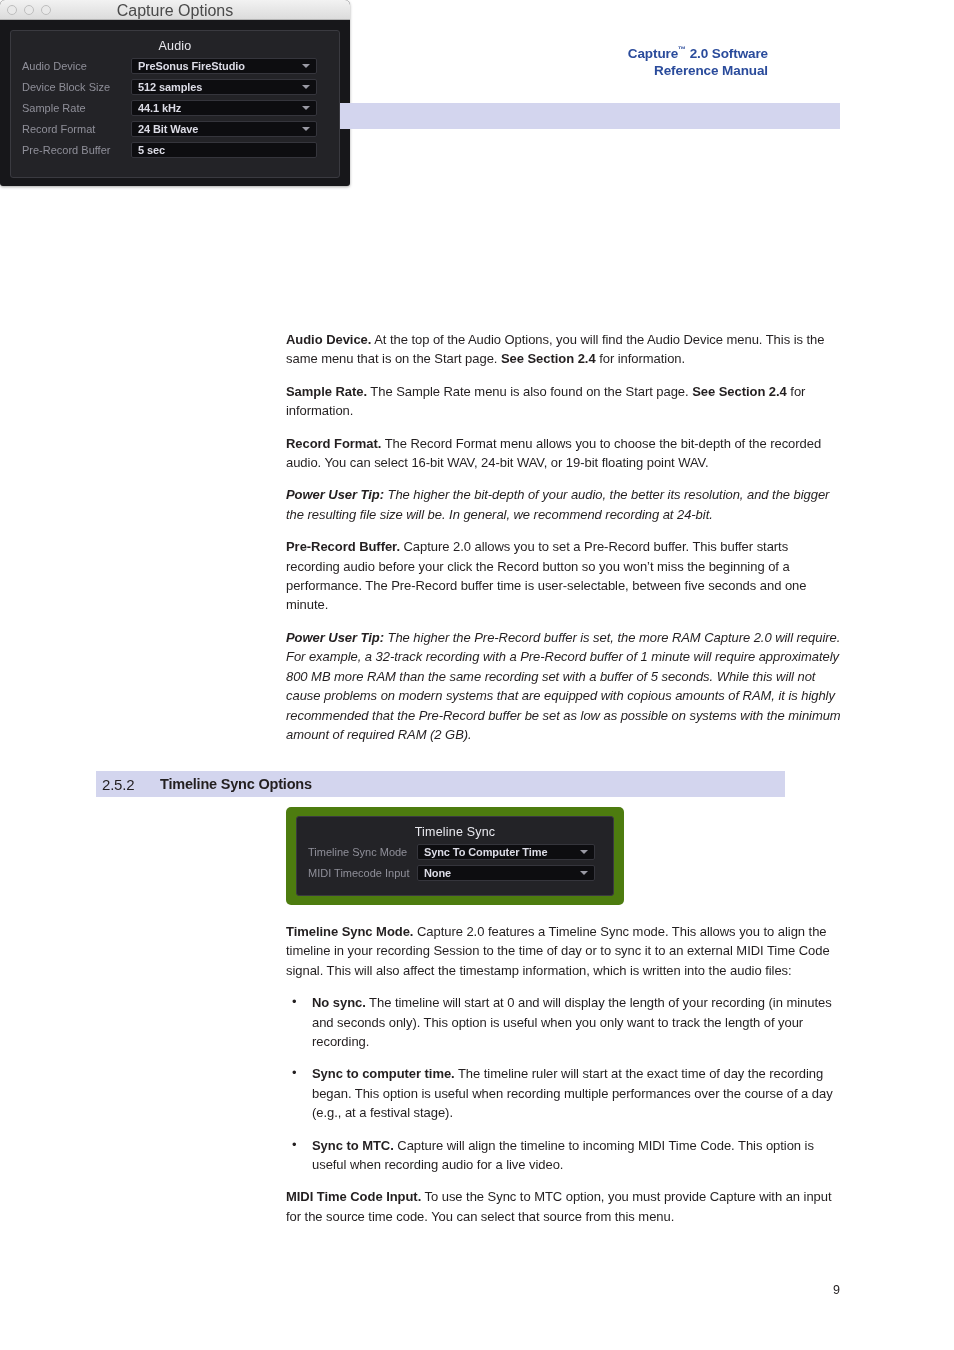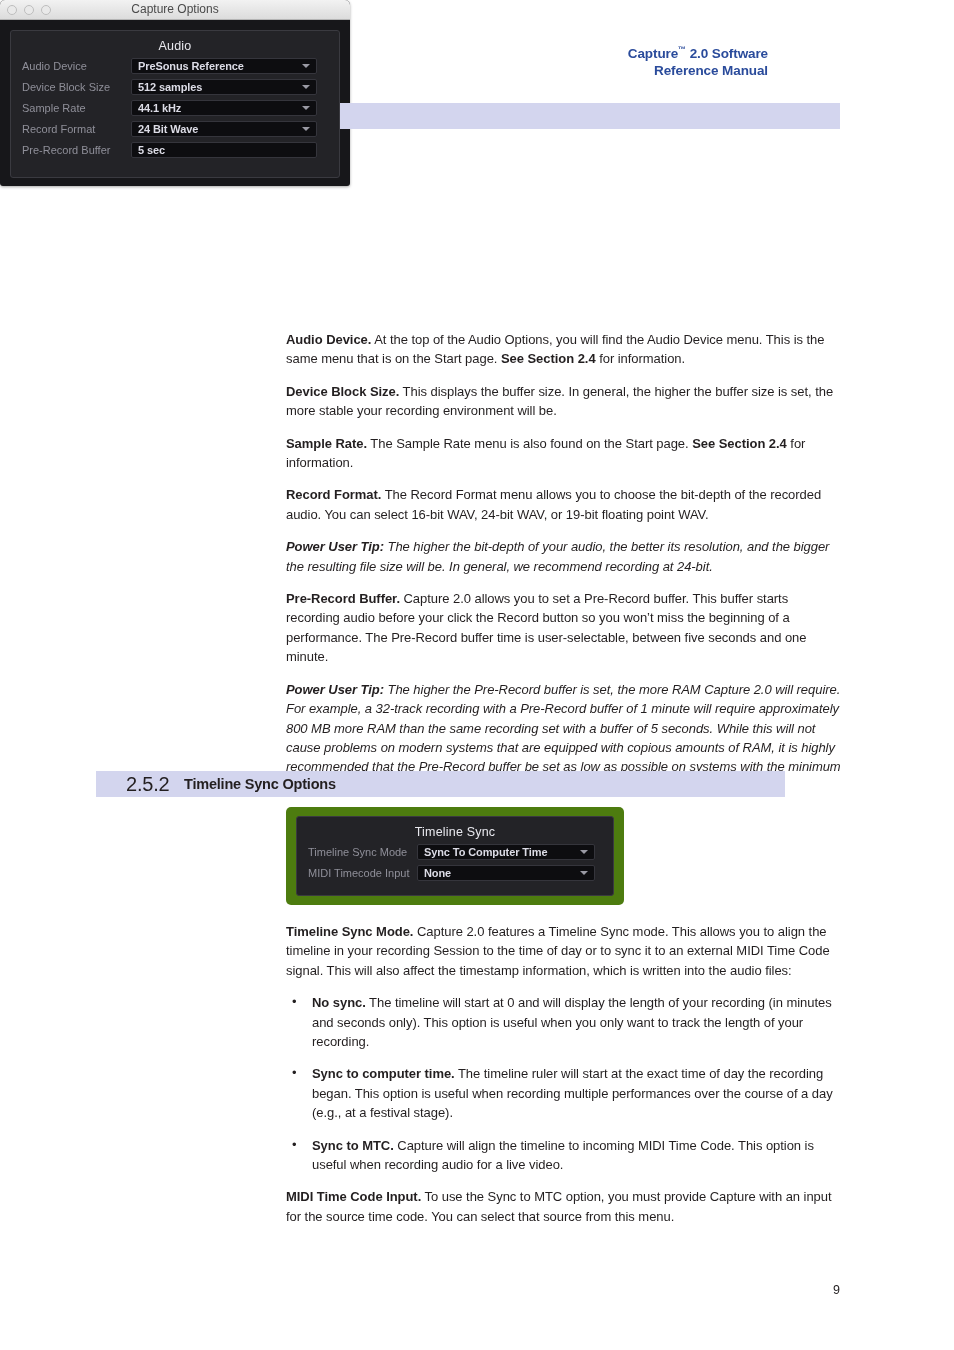--- a/index.html
+++ b/index.html
@@ -52,23 +52,23 @@
   
   .section-bar {
     position: absolute;
     left: 96px;
     height: 26px;
     background: #d3d5ee;
     display: flex;
     align-items: center;
   }
   .section-bar .sec-num {
-    font-size: 20px;
-    color: #231f20;
-    margin-left: 30px;
+    font-size: 15px;
+    color: #231f20;
+    margin-left: 6px;
     width: 58px;
     letter-spacing: -0.2px;
   }
   .section-bar .sec-title {
     font-size: 14.5px;
     font-weight: bold;
     color: #231f20;
     letter-spacing: -0.2px;
   }
 
@@ -109,21 +109,21 @@
     display: block;
     width: 10px; height: 10px;
     border-radius: 50%;
     background: #e9e9e9;
     border: 1px solid #bdbdbd;
   }
   .titlebar-title {
     position: absolute;
     left: 0; right: 0; top: 2px;
     text-align: center;
-    font-size: 12px;
+    font-size: 16px;
     color: #4a4a4a;
   }
 
   .panel {
     position: absolute;
     background: #232327;
     border: 1px solid #3a3a40;
     border-radius: 3px;
   }
   #audio-panel {
@@ -270,21 +270,21 @@
     </div>
     <div class="titlebar-title">Capture Options</div>
   </div>
 
   <div class="panel" id="audio-panel">
     <div class="panel-title">Audio</div>
 
     <div class="field-row">
       <span class="field-label">Audio Device</span>
       <span class="field-control" style="width:186px">
-        <span class="field-value">PreSonus Reference</span>
+        <span class="field-value">PreSonus FireStudio</span>
         <span class="caret"></span>
       </span>
     </div>
 
     <div class="field-row">
       <span class="field-label">Device Block Size</span>
       <span class="field-control" style="width:186px">
         <span class="field-value">512 samples</span>
         <span class="caret"></span>
       </span>
@@ -311,21 +311,20 @@
       <span class="field-control" style="width:186px">
         <span class="field-value">5 sec</span>
       </span>
     </div>
   </div>
 </div>
 
 <div class="body-col" id="copy-audio">
   <p><b>Audio Device.</b><span> At the top of the Audio Options, you will find the Audio Device menu. This is the same menu that is on the Start page. </span><b>See Section 2.4</b><span> for information.</span></p>
 
-  <p><b>Device Block Size.</b><span> This displays the buffer size. In general, the higher the buffer size is set, the more stable your recording environment will be.</span></p>
 
   <p><b>Sample Rate.</b><span> The Sample Rate menu is also found on the Start page. </span><b>See Section 2.4</b><span> for information.</span></p>
 
   <p><b>Record Format.</b><span> The Record Format menu allows you to choose the bit-depth of the recorded audio. You can select 16-bit WAV, 24-bit WAV, or 19-bit floating point WAV.</span></p>
 
   <p class="tip"><b>Power User Tip:</b><span> The higher the bit-depth of your audio, the better its resolution, and the bigger the resulting file size will be. In general, we recommend recording at 24-bit.</span></p>
 
   <p><b>Pre-Record Buffer.</b><span> Capture 2.0 allows you to set a Pre-Record buffer. This buffer starts recording audio before your click the Record button so you won’t miss the beginning of a performance. The Pre-Record buffer time is user-selectable, between five seconds and one minute.</span></p>
 
   <p class="tip"><b>Power User Tip:</b><span> The higher the Pre-Record buffer is set, the more RAM Capture 2.0 will require. For example, a 32-track recording with a Pre-Record buffer of 1 minute will require approximately 800 MB more RAM than the same recording set with a buffer of 5 seconds. While this will not cause problems on modern systems that are equipped with copious amounts of RAM, it is highly recommended that the Pre-Record buffer be set as low as possible on systems with the minimum amount of required RAM (2 GB).</span></p>

